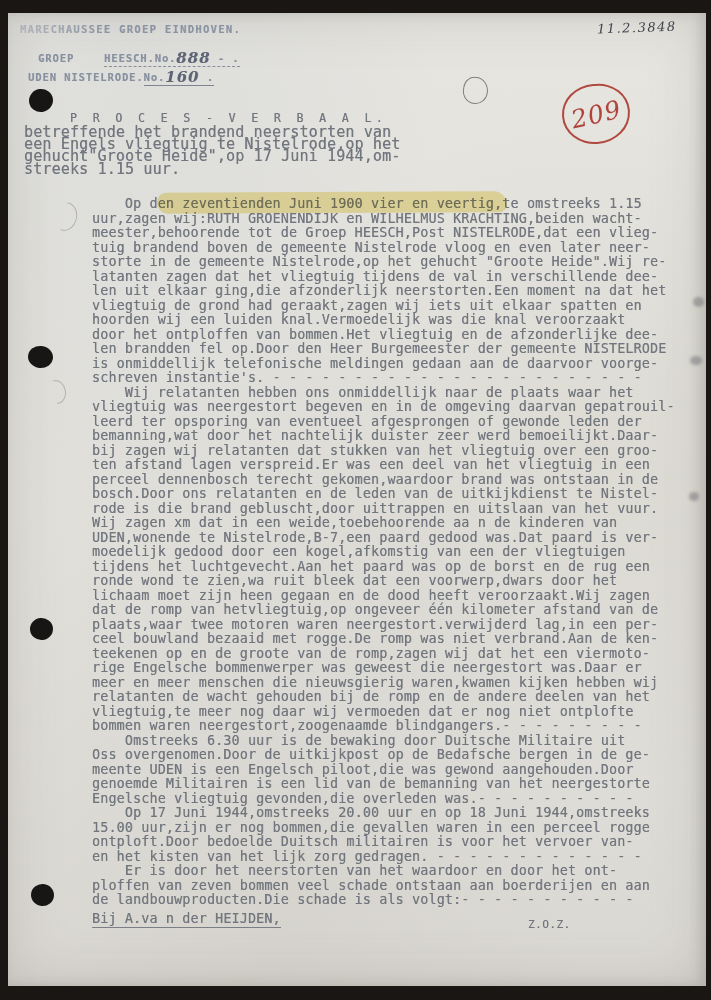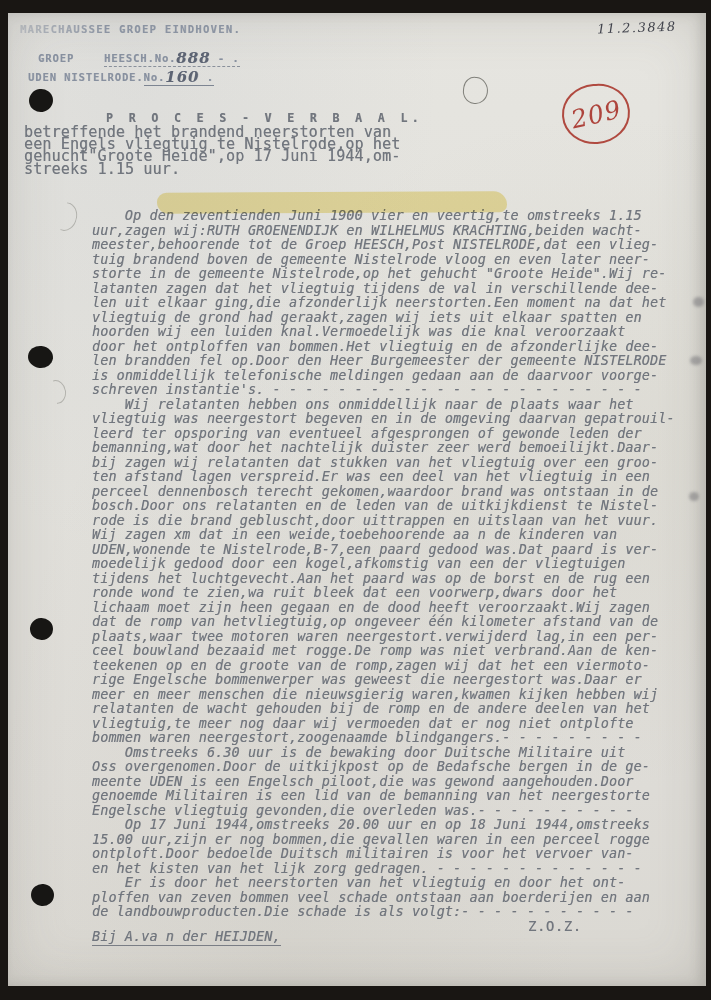--- a/index.html
+++ b/index.html
@@ -66,29 +66,29 @@
   .arc1{left:53px;top:202px;width:22px;height:27px;transform:rotate(14deg);}
   .arc2{left:46px;top:380px;width:18px;height:22px;transform:rotate(-10deg);}
 
   .smudge{position:absolute;background:rgba(70,70,76,0.35);border-radius:50%;filter:blur(1.5px);}
   .sm1{left:693px;top:297px;width:11px;height:10px;}
   .sm2{left:690px;top:356px;width:12px;height:9px;}
   .sm3{left:689px;top:492px;width:10px;height:9px;}
 
   
   .ink{color:#71767e;text-shadow:0.35px 0.35px 0.45px rgba(96,100,110,0.55);filter:blur(0.18px);}
-  .pv-title{position:absolute;left:70px;top:111px;font-size:11.5px;font-weight:bold;
-    letter-spacing:4.4px;white-space:pre;margin-left:36px;}
+  .pv-title{position:absolute;left:70px;top:111px;font-size:11.5px;font-weight:normal;
+    letter-spacing:4.4px;white-space:pre;}
   .pv-subtitle{position:absolute;left:24px;top:126px;font-size:15px;line-height:12.2px;
     white-space:pre;letter-spacing:0.15px;}
-  .body-text{position:absolute;left:92px;top:209px;width:606px;font-style:italic;}
+  .body-text{position:absolute;left:92px;top:197px;width:606px;}
   .para{white-space:pre;font-size:13.3px;line-height:14.5px;letter-spacing:0.2px;margin:0;}
-  .footer-line{white-space:pre;font-size:13.3px;line-height:14.5px;letter-spacing:0.2px;margin-top:10px;}
+  .footer-line{white-space:pre;font-size:13.3px;line-height:14.5px;letter-spacing:0.2px;margin-top:4px;}
   .footer-line .underlined{border-bottom:1.4px solid rgba(106,110,120,0.85);padding-bottom:1px;}
-  .zoz{position:absolute;left:528px;top:918px;font-size:14px;letter-spacing:0.5px;}
+  .zoz{position:absolute;left:528px;top:918px;font-size:11px;letter-spacing:0.5px;}
 
   .highlight-mark{position:absolute;left:157px;top:192px;width:350px;height:21px;
     background:rgba(236,213,92,0.5);mix-blend-mode:multiply;
     border-radius:10px 14px 8px 12px;transform:rotate(-0.25deg);}
 </style>
 </head>
 <body>
 
 <div class="paper"></div>
 
@@ -168,21 +168,21 @@
 bommen waren neergestort,zoogenaamde blindgangers.- - - - - - - - -</div>
   <div class="ink para">    Omstreeks 6.30 uur is de bewaking door Duitsche Militaire uit
 Oss overgenomen.Door de uitkijkpost op de Bedafsche bergen in de ge-
 meente UDEN is een Engelsch piloot,die was gewond aangehouden.Door
 genoemde Militairen is een lid van de bemanning van het neergestorte
 Engelsche vliegtuig gevonden,die overleden was.- - - - - - - - - -</div>
   <div class="ink para">    Op 17 Juni 1944,omstreeks 20.00 uur en op 18 Juni 1944,omstreeks
 15.00 uur,zijn er nog bommen,die gevallen waren in een perceel rogge
 ontploft.Door bedoelde Duitsch militairen is voor het vervoer van-
 en het kisten van het lijk zorg gedragen. - - - - - - - - - - - - -</div>
-  <div class="ink para">    Er is door het neerstorten van het vliegtuig en door het ont-
+  <div class="ink para">    Er is door het neerstorten van het waardoor en door het ont-
 ploffen van zeven bommen veel schade ontstaan aan boerderijen en aan
 de landbouwproducten.Die schade is als volgt:- - - - - - - - - - -</div>
   <div class="ink footer-line"><span class="underlined">Bij A.va n der HEIJDEN,</span></div>
 </div>
 
 <div class="ink zoz">Z.O.Z.</div>
 
 <div class="highlight-mark"></div>
 
 </body></html>

